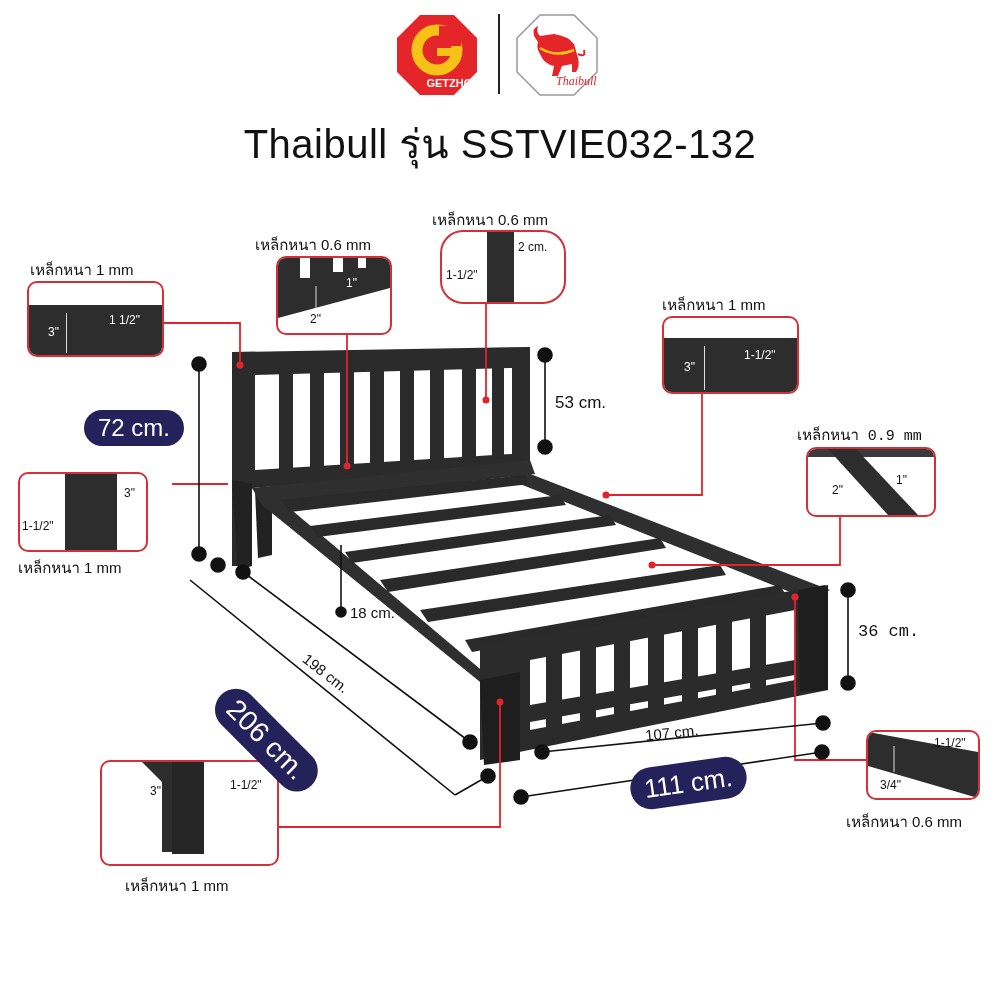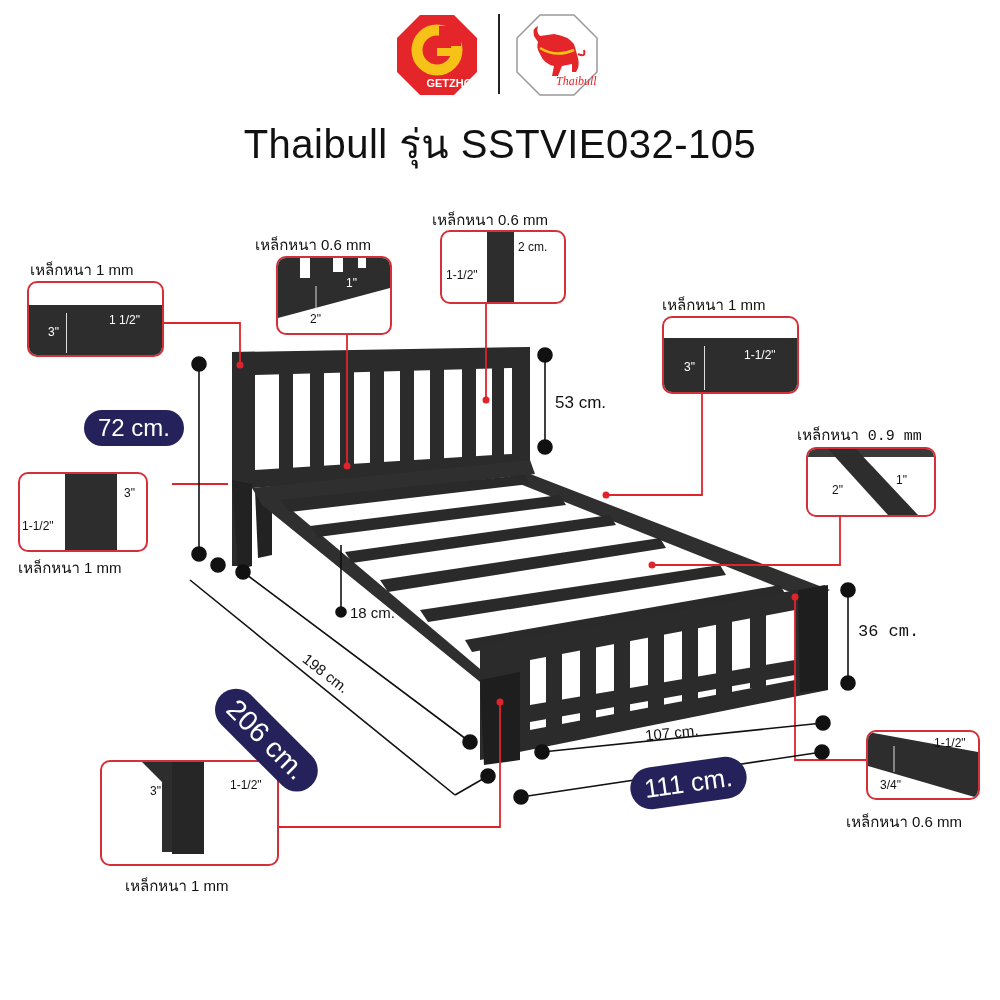--- a/index.html
+++ b/index.html
@@ -29,21 +29,21 @@
 <div class="abs" style="left:516px; top:14px; width:82px; height:82px;">
   <svg width="82" height="82" viewBox="0 0 82 82">
     <polygon points="24,1 58,1 81,24 81,58 58,81 24,81 1,58 1,24" fill="#fff" stroke="#999" stroke-width="1.5"></polygon>
     <path d="M18 22 Q16 14 22 12 Q20 18 24 22 L38 20 Q52 22 58 30 L62 44 Q64 52 60 58 L56 58 L56 50 L46 52 L42 62 L36 62 L38 52 Q28 50 24 40 Q20 34 22 28 Z" fill="#e4262a"></path>
     <path d="M24 34 Q40 44 58 36" stroke="#f6c218" stroke-width="2.5" fill="none"></path>
     <path d="M62 40 Q70 44 68 36" stroke="#e4262a" stroke-width="2" fill="none"></path>
   </svg>
   <div class="abs" style="left:40px; top:60px; color:#e4262a; font-size:12px; font-style:italic; font-family:'Liberation Serif', serif;">Thaibull</div>
 </div>
 
-<div class="abs title">Thaibull รุ่น SSTVIE032-105</div>
+<div class="abs title">Thaibull รุ่น SSTVIE032-132</div>
 
 <svg width="1000" height="1000" viewBox="0 0 1000 1000">
 
   <polygon points="232,352 530,347 530,476 510,480 510,470 252,488 252,566 232,566" fill="#2b2b2b"></polygon>
   <polygon points="255,375 512,368 512,460 255,474" fill="#ffffff"></polygon>
   <g fill="#2b2b2b">
     <rect x="279" y="370" width="14" height="104"></rect>
     <rect x="310" y="370" width="14" height="103"></rect>
     <rect x="340" y="369" width="14" height="102"></rect>
     <rect x="370" y="369" width="14" height="100"></rect>
@@ -149,21 +149,21 @@
     <rect x="22" y="0" width="10" height="20" fill="#fff"></rect>
     <rect x="55" y="0" width="10" height="14" fill="#fff"></rect>
     <rect x="80" y="0" width="8" height="10" fill="#fff"></rect>
     <line x1="38" y1="28" x2="38" y2="50" stroke="#ddd" stroke-width="1"></line>
   </svg>
   <div class="abs" style="left:68px; top:18px; color:#fff; font-size:12px;">1"</div>
   <div class="abs" style="left:32px; top:54px; color:#111; font-size:12px;">2"</div>
 </div>
 
 <div class="abs label" style="left:432px; top:208px;">เหล็กหนา 0.6 mm</div>
-<div class="abs callout" style="left:440px; top:230px; width:122px; height:70px;">
+<div class="abs callout" style="left:440px; top:230px; width:122px; height:70px;border-radius:23px;">
   <div class="abs" style="left:45px; top:0; width:27px; height:70px; background:#2d2d2d;"></div>
   <div class="abs" style="left:76px; top:8px; font-size:12px;">2 cm.</div>
   <div class="abs" style="left:4px; top:36px; font-size:12px;">1-1/2"</div>
 </div>
 
 <div class="abs label" style="left:662px; top:293px;">เหล็กหนา 1 mm</div>
 <div class="abs callout" style="left:662px; top:316px; width:133px; height:74px;">
   <div class="abs" style="left:0; top:20px; width:133px; height:54px; background:#2d2d2d;"></div>
   <div class="abs" style="left:40px; top:28px; width:1px; height:44px; background:#ddd;"></div>
   <div class="abs" style="left:20px; top:42px; color:#fff; font-size:12px;">3"</div>

